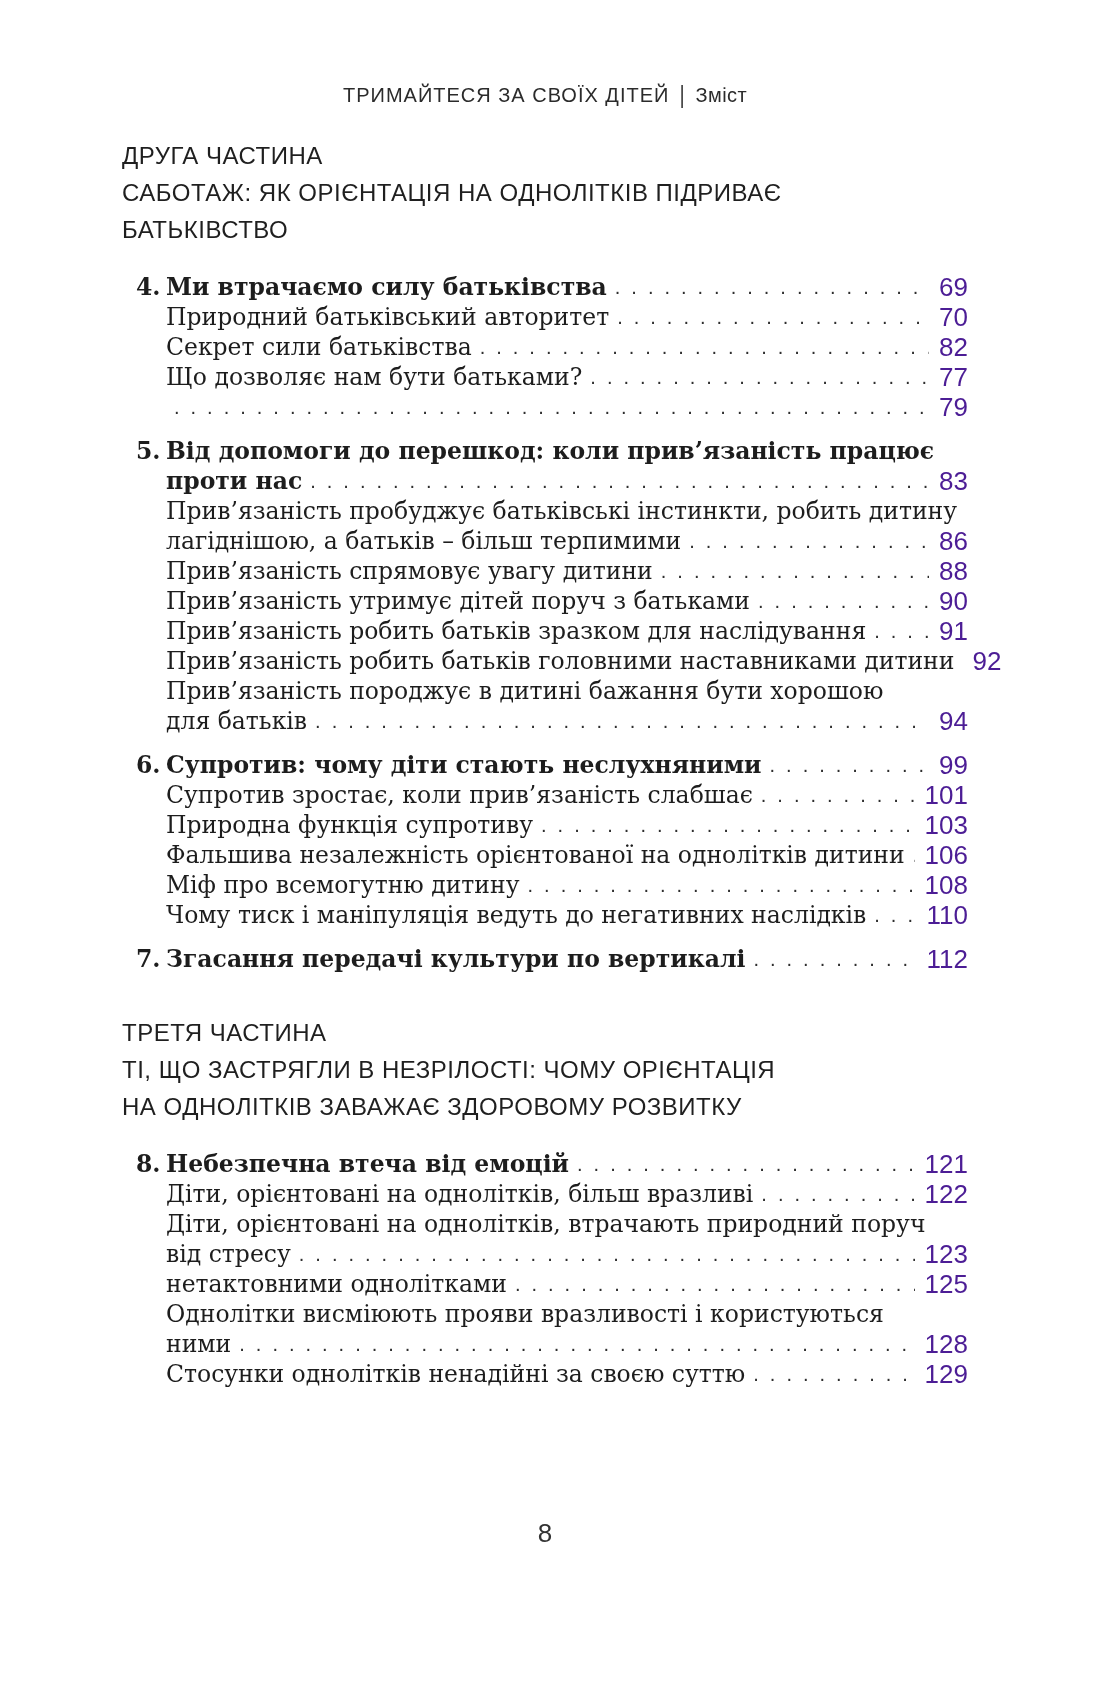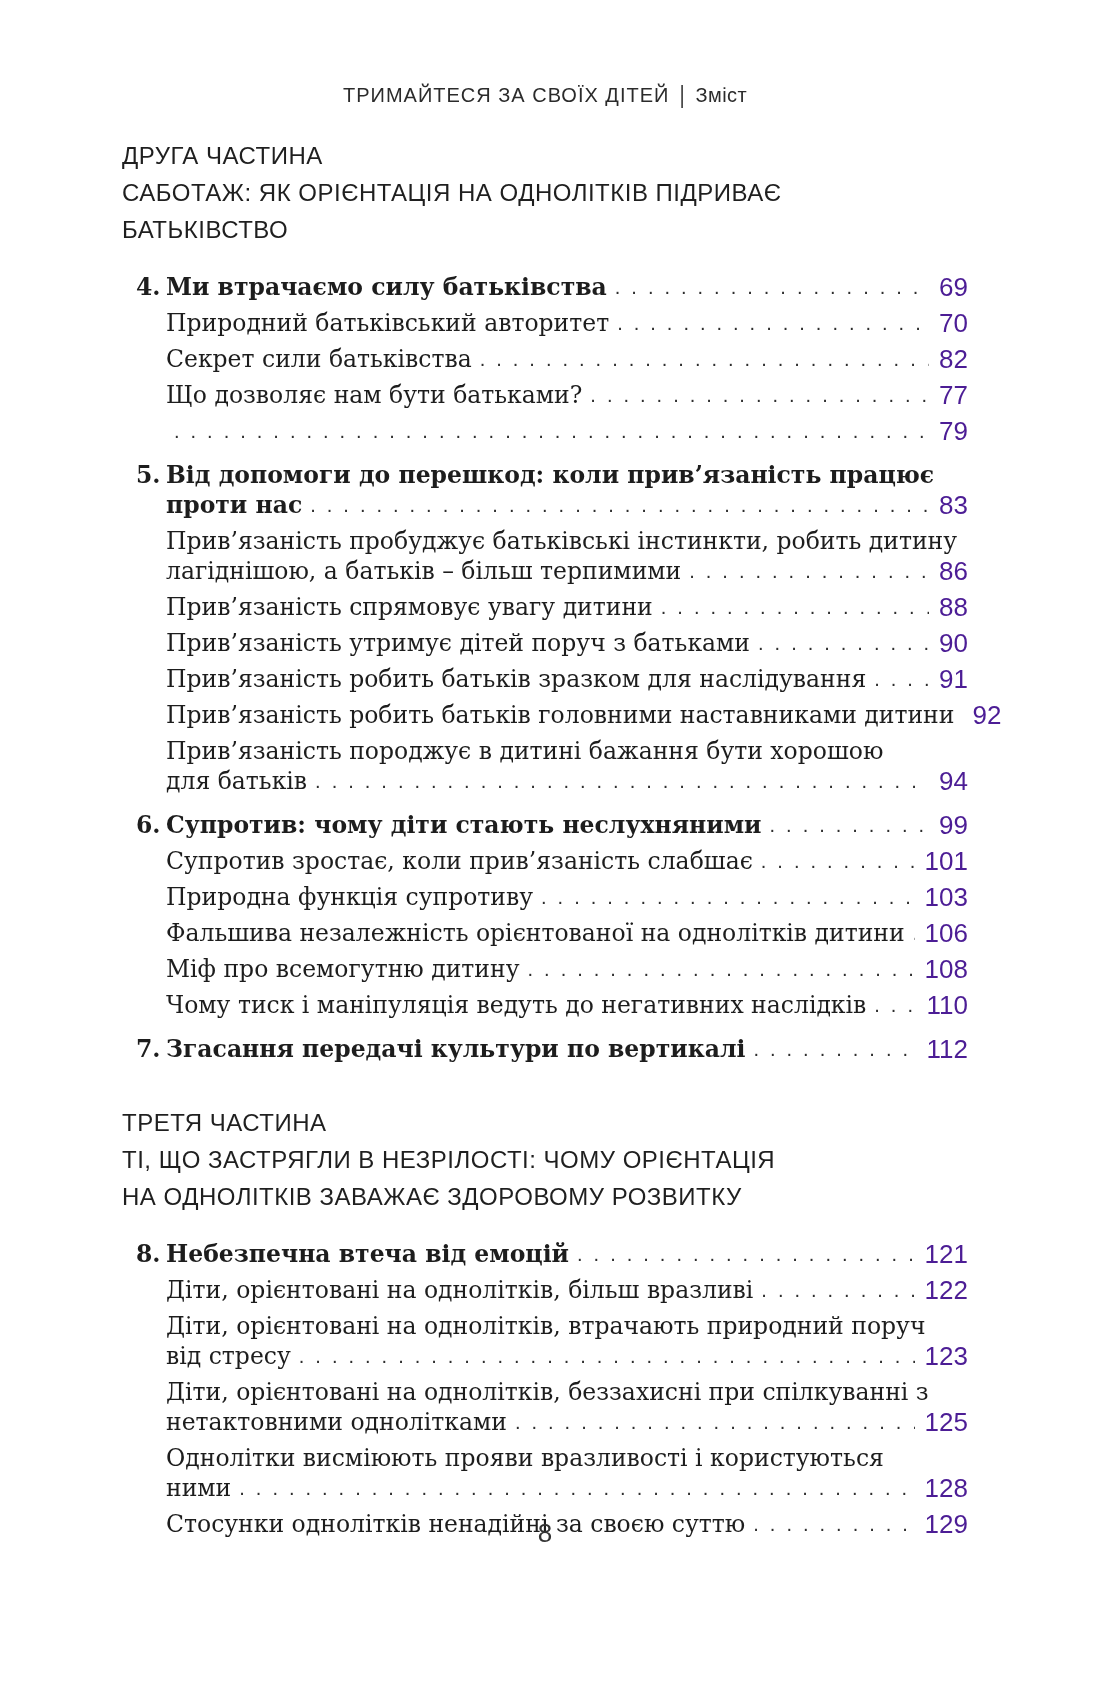--- a/index.html
+++ b/index.html
@@ -40,21 +40,20 @@
     font-family: "Liberation Sans", sans-serif;
     font-weight: 400;
     font-size: 24px;
     line-height: 37px;
     letter-spacing: 0.5px;
     color: #1f1f1f;
   }
   .entries { margin-top: 24px; padding-left: 44px; }
   .entry {
     position: relative;
-    margin-top: 6px;
     font-size: 23.5px;
     line-height: 30px;
   }
   .entry.chapter { margin-top: 14px; }
   .entry.chapter .num,
   .entry.chapter .txt,
   .entry.chapter .line { font-weight: bold; }
   .entry .num {
     position: absolute;
     left: -30px; top: 0;
@@ -268,21 +267,20 @@
           </div>
           <div class="entry sub">
             <div class="line">Діти, орієнтовані на однолітків, втрачають природний поруч</div>
             <div class="line last">
               <span class="txt">від стресу</span>
               <span class="leader"></span>
               <span class="pagenum">123</span>
             </div>
           </div>
           <div class="entry sub">
-            <div class="line">Діти, орієнтовані на однолітків, беззахисні при спілкуванні з</div>
             <div class="line last">
               <span class="txt">нетактовними однолітками</span>
               <span class="leader"></span>
               <span class="pagenum">125</span>
             </div>
           </div>
           <div class="entry sub">
             <div class="line">Однолітки висміюють прояви вразливості і користуються</div>
             <div class="line last">
               <span class="txt">ними</span>

